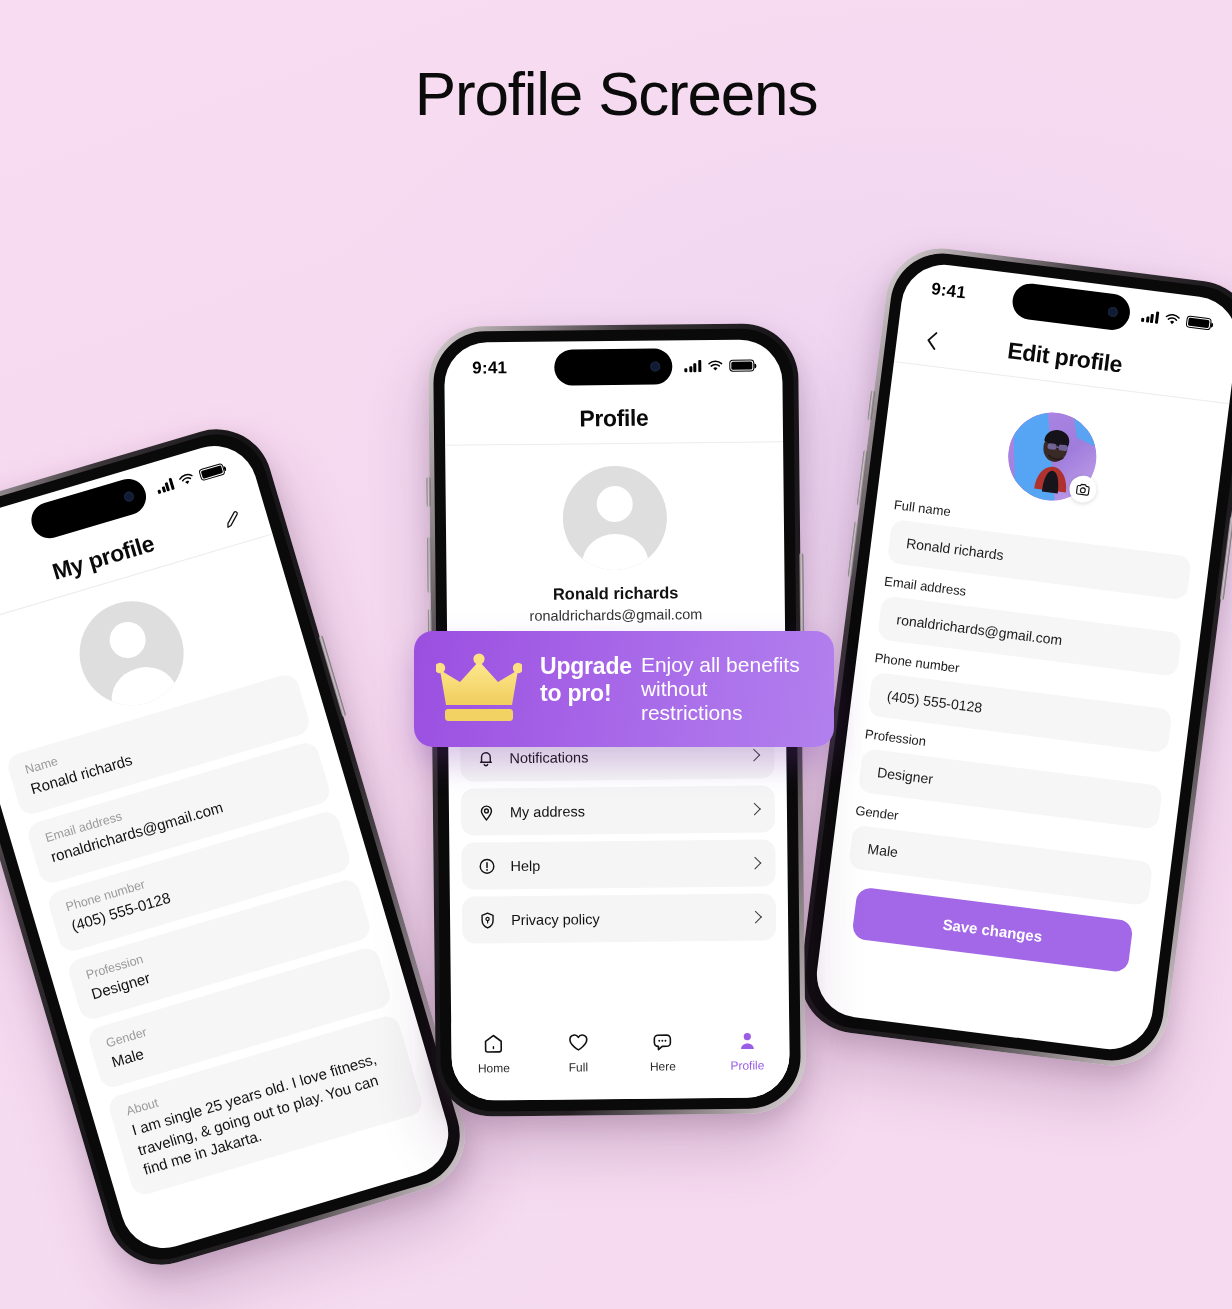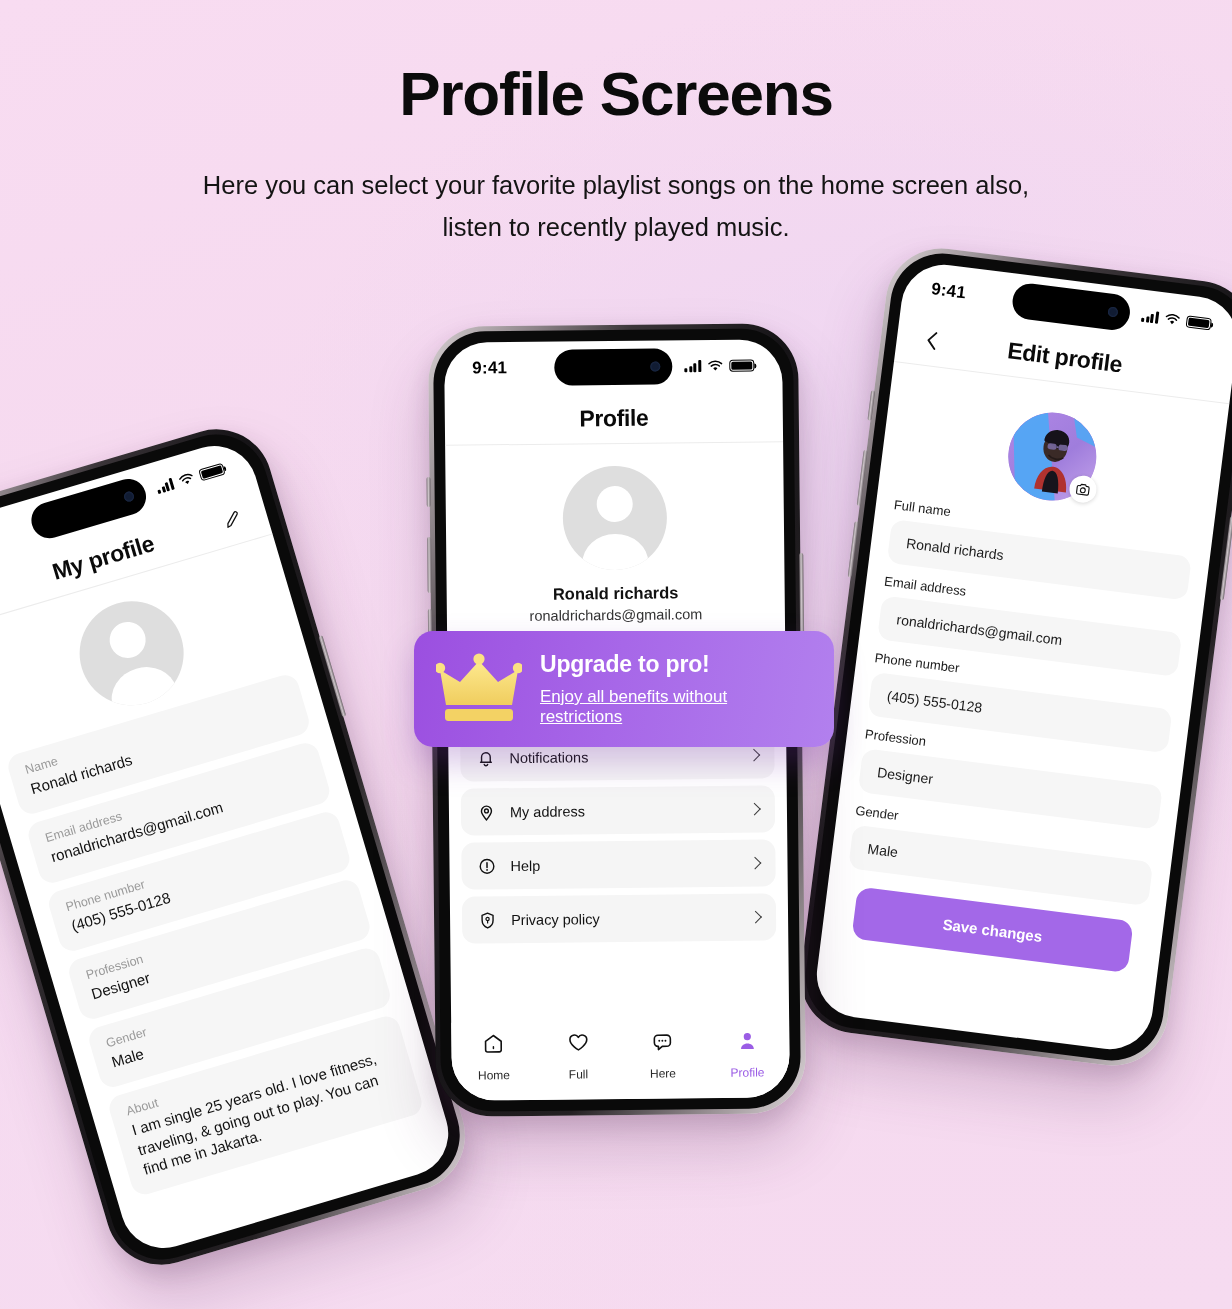--- a/index.html
+++ b/index.html
@@ -28,21 +28,21 @@
 
   
   #header {
     position: absolute;
     left: 0; right: 0; top: 58px;
     text-align: center;
     z-index: 5;
   }
   #page-title {
     font-size: 62px;
-    font-weight: 700;
+    font-weight: 400;
     letter-spacing: -1.2px;
     color: #0b0b0b;
     line-height: 1.15;
   }
   #page-subtitle {
     margin: 36px auto 0;
     width: 830px;
     font-size: 25.5px;
     line-height: 1.64;
     color: #141414;
@@ -271,21 +271,21 @@
     background: #fff;
     display: flex;
     align-items: flex-start;
     padding-top: 10px;
   }
   .tab {
     flex: 1;
     display: flex;
     flex-direction: column;
     align-items: center;
-    gap: 14px;
+    gap: 7px;
   }
   .tab-ico { height: 22px; display: flex; align-items: center; justify-content: center; }
   .tab-label { font-size: 12px; color: #2a2a2a; }
   .tab.active .tab-label { color: #9b5de5; }
 
   
   #upgrade-banner {
     position: absolute;
     left: 414px;
     top: 631px;
@@ -295,23 +295,23 @@
     background: linear-gradient(100deg, #9b4fe0 0%, #a767e8 48%, #b280ee 100%);
     z-index: 8;
     box-shadow: 0 16px 32px rgba(120,50,170,0.28);
     display: flex;
     align-items: center;
     padding: 0 26px 0 22px;
     gap: 18px;
     overflow: hidden;
   }
   .crown-wrap { width: 86px; height: 72px; flex: 0 0 86px; display:flex; align-items:center; justify-content:center; }
-  .banner-texts { display: flex; flex-direction: column; gap: 9px; }
+  .banner-texts { display: flex; flex-direction: row; gap: 9px; }
   .banner-title { font-size: 23px; font-weight: 800; color: #fff; letter-spacing: -0.2px; }
-  .banner-sub { font-size: 17px; color: #fff; font-weight: 400; text-decoration: underline; }
+  .banner-sub { font-size: 21px; color: #fff; font-weight: 400; }
 
   
   #phone-left {
     left: 4px;
     top: 452px;
     transform: rotate(-16.5deg);
     z-index: 2;
   }
   #phone-left .navbar { justify-content: center; }
 
@@ -373,21 +373,20 @@
     cursor: pointer;
   }
 </style>
 </head>
 <body>
 
 <div id="bg-gradient"></div>
 
 <div id="header">
   <div id="page-title">Profile Screens</div>
-  <div id="page-subtitle">Here you can select your favorite playlist songs on the home screen also, listen to recently played music.</div>
 </div>
 
 <div class="phone" id="phone-left">
 
   <div class="btn-side btn-right-1"></div>
   <div class="phone-inner">
     <div class="screen">
 
       <div class="status-bar">
 

